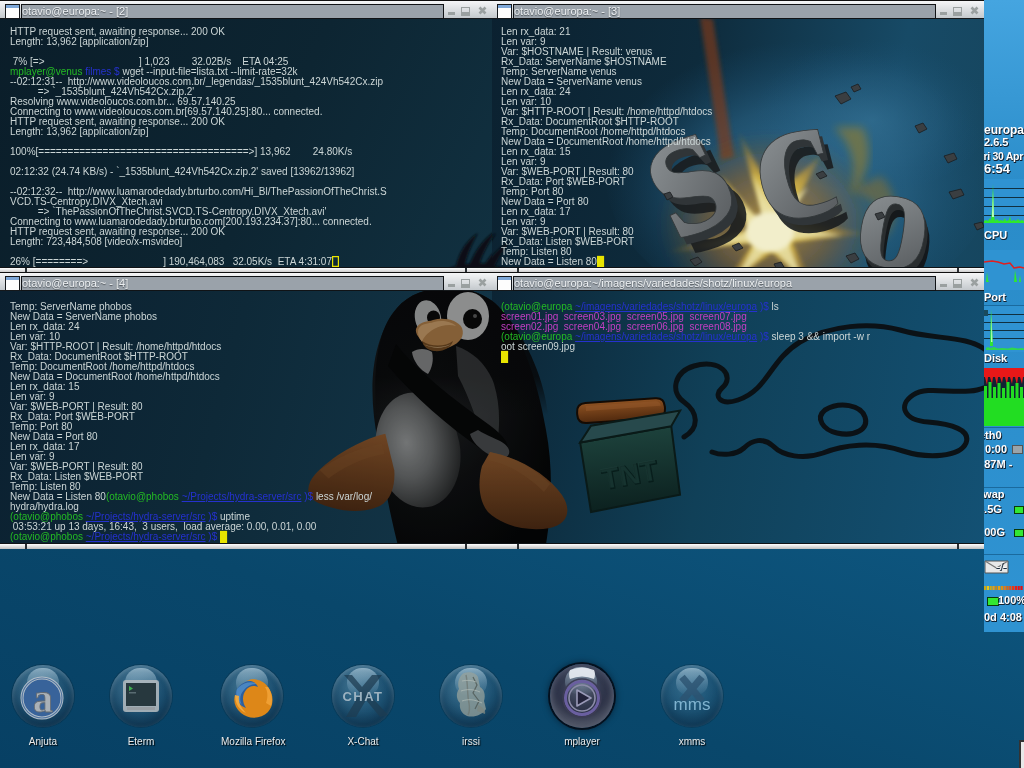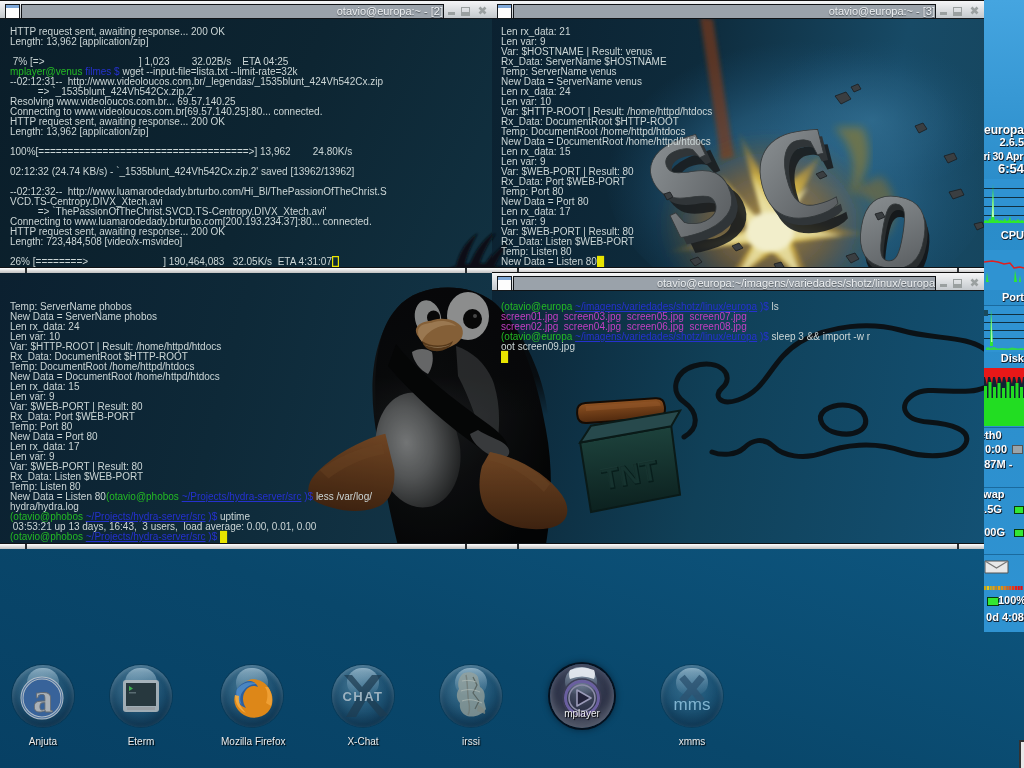--- a/index.html
+++ b/index.html
@@ -1,38 +1,38 @@
 <!DOCTYPE html>
 <html><head><meta charset="utf-8">
 <style>
 html,body{margin:0;padding:0;width:1024px;height:768px;overflow:hidden}
 body{position:relative;background:linear-gradient(200deg,#1b6f9e 0%,#0f5b86 40%,#09476b 75%,#074064 100%);font-family:"Liberation Sans",sans-serif}
 .win{position:absolute;overflow:hidden;background:#0c2230;box-shadow:inset 1px 0 0 #14171a,inset -1px 0 0 #14171a}
 .tbar{position:absolute;left:0;top:0;right:0;height:19px;z-index:5;background:linear-gradient(#f5f6f7,#c4c9cd);border-bottom:1px solid #16191c;box-sizing:border-box;border-top:1px solid #111}
-.tlabel{position:absolute;left:21px;top:3px;height:13px;background:#9aa2aa;border:1px solid #101316;text-align:right;font-size:11px;color:#eceff1;line-height:13px;overflow:hidden;text-shadow:0 1px 1px rgba(40,45,50,.7)}
+.tlabel{position:absolute;left:21px;top:3px;height:13px;background:#9aa2aa;border:1px solid #101316;text-align:left;font-size:11px;color:#eceff1;line-height:13px;overflow:hidden;text-shadow:0 1px 1px rgba(40,45,50,.7)}
 .ticon{position:absolute;left:5px;top:3px;width:13px;height:13px;background:#fdfdfd;border:1px solid #15181b}
 .ticon:before{content:"";position:absolute;left:0;top:0;right:0;height:3px;background:#7da7d8}
 .tmin,.tmax,.tclo{position:absolute;top:4px;width:11px;height:11px}
 .tmin{background:linear-gradient(#9aa0a0,#9aa0a0) no-repeat 2px 7px/7px 3px}
 .tmax{box-sizing:border-box;border:1.5px solid #9aa0a0;margin-top:1.5px;height:9px;width:9px;background:linear-gradient(#9aa0a0,#9aa0a0) no-repeat 0 4.5px/7px 3px}
 .tclo svg{display:block}
 .handle{position:absolute;left:0;right:0;bottom:0;height:5px;z-index:5;background:linear-gradient(#ffffff,#d9d9d9 60%,#bfbfbf);border-top:1px solid #101316}
 .handle:before,.handle:after{content:"";position:absolute;top:0;bottom:0;width:2px;background:#2a2e32}
 .handle:before{left:25px}
 .handle:after{right:25px}
 pre.term{position:absolute;margin:4px;font-family:Liberation Sans, sans-serif;font-size:10px;line-height:10px;color:#ccd6d6;z-index:3;transform:translateZ(0);-webkit-font-smoothing:antialiased}
 .g{color:#24bb24}
 .b{color:#2531cf}
 .bu{color:#2531cf;text-decoration:underline}
 .m{color:#c43fc4}
 .cur{background:#e8e400;color:#e8e400}
 .curh{box-shadow:inset 0 0 0 1.2px #e8e400;color:transparent}
 .art{position:absolute;z-index:1;overflow:visible !important}
 #gkrellm{position:absolute;left:984px;top:0;width:40px;height:632px;background:linear-gradient(#45a5e0,#2a8cc9 30%,#2f93d2);z-index:0;overflow:hidden}
-.gk{position:absolute;color:#fff;font-size:11px;font-weight:bold;width:40px;text-align:right;text-shadow:1px 1px 0 #123,0 1px 0 #123;white-space:nowrap}
+.gk{position:absolute;color:#fff;font-size:11px;font-weight:bold;width:40px;text-align:left;text-shadow:1px 1px 0 #123,0 1px 0 #123;white-space:nowrap}
 .dlabel{position:absolute;color:#e9eaea;font-size:10px;text-align:center;text-shadow:1px 1px 1px #000;white-space:nowrap;z-index:2}
 .gk,.dlabel,.tlabel{transform:translateZ(0);-webkit-font-smoothing:antialiased}
 </style></head>
 <body>
 
 <svg width="0" height="0" style="position:absolute">
 <defs>
 <radialGradient id="belly" cx="38%" cy="42%" r="68%">
 <stop offset="0%" stop-color="#8b8e8f"></stop>
 <stop offset="45%" stop-color="#646768"></stop>
@@ -339,20 +339,31 @@
 Rx_Data: Listen $WEB-PORT
 Temp: Listen 80
 New Data = Listen 80<span class="cur">█</span></pre>
 <div class="handle"></div>
 </div>
 <div class="win" id="w4" style="left:0;top:272px;width:492px;height:277px">
 <div style="position:absolute;inset:0;background:linear-gradient(105deg,#0b2030 0%,#0e2938 45%,#13374a 100%)"></div>
 <svg class="art" id="tux1" width="290" height="290" viewBox="0 0 290 290" style="left:300px;top:8px;filter:brightness(.82) saturate(.85)">
       <use href="#tuxg"></use>
     </svg>
+<div class="tbar">
+<div class="ticon"></div>
+<div class="tlabel" style="width:421px">otavio@europa:~ - [4]</div>
+<div class="tmin" style="left:446px"></div>
+<div class="tmax" style="left:461px"></div>
+<div class="tclo" style="left:477px">
+        <svg width="11" height="11">
+          <path d="M2.5 2.5 L8.5 8.5 M8.5 2.5 L2.5 8.5" stroke="#9aa0a0" stroke-width="2.6"></path>
+        </svg>
+      </div>
+</div>
 <pre class="term" style="left:6px;top:26px">Temp: ServerName phobos
 New Data = ServerName phobos
 Len rx_data: 24
 Len var: 10
 Var: $HTTP-ROOT | Result: /home/httpd/htdocs
 Rx_Data: DocumentRoot $HTTP-ROOT
 Temp: DocumentRoot /home/httpd/htdocs
 New Data = DocumentRoot /home/httpd/htdocs
 Len rx_data: 15
 Len var: 9
@@ -481,21 +492,21 @@
 
 <div class="ball" style="left:550px;top:664px;width:64px;height:64px;background:radial-gradient(circle at 50% 35%,rgba(95,100,120,.9),rgba(40,42,62,.95) 50%,rgba(10,12,24,1) 85%);box-shadow:inset 0 -9px 12px rgba(195,205,225,.38),inset 0 3px 6px rgba(160,170,195,.25),0 0 0 2px rgba(4,8,18,.8),0 0 6px 2px rgba(4,10,20,.5)">
 <svg width="64" height="64" viewBox="0 0 64 64">
 <path d="M20 6 Q32 1 44 6 Q46 10 44 15 Q32 10 20 15 Q18 10 20 6 Z" fill="#e8ecf2" opacity=".92"></path>
 <circle cx="32" cy="34" r="16.5" fill="none" stroke="#6a5fa0" stroke-width="3"></circle>
 <circle cx="32" cy="34" r="13" fill="none" stroke="#8c8ca8" stroke-width="1.6"></circle>
 <circle cx="32" cy="34" r="19" fill="none" stroke="#3c3c54" stroke-width="1.4"></circle>
 <path d="M27 26 L41 34 L27 42 Z" fill="#23233a" stroke="#9a9ab8" stroke-width="1.6" stroke-linejoin="round"></path>
 </svg>
 </div>
-<div class="dlabel" style="left:551px;top:708px;width:62px">mplayer</div>
+<div class="dlabel" style="left:551px;top:736px;width:62px">mplayer</div>
 
 <div class="ball" style="left:661px;top:665px;background:radial-gradient(circle at 40% 32%,rgba(130,165,190,.33),rgba(75,110,135,.25) 55%,rgba(35,60,85,.4) 100%)">
 <svg width="62" height="62" viewBox="0 0 62 62">
 <path d="M21 12 L31 24 L41 12 M21 36 L31 24 L41 36" stroke="#2c5270" stroke-width="7" fill="none" opacity=".8"></path>
 <text x="31" y="45" font-family="Liberation Sans,sans-serif" font-size="17" fill="#85b8d4" text-anchor="middle" opacity=".95">mms</text>
 </svg>
 </div>
 <div class="dlabel" style="left:661px;top:736px;width:62px">xmms</div>
 
 </body></html>

